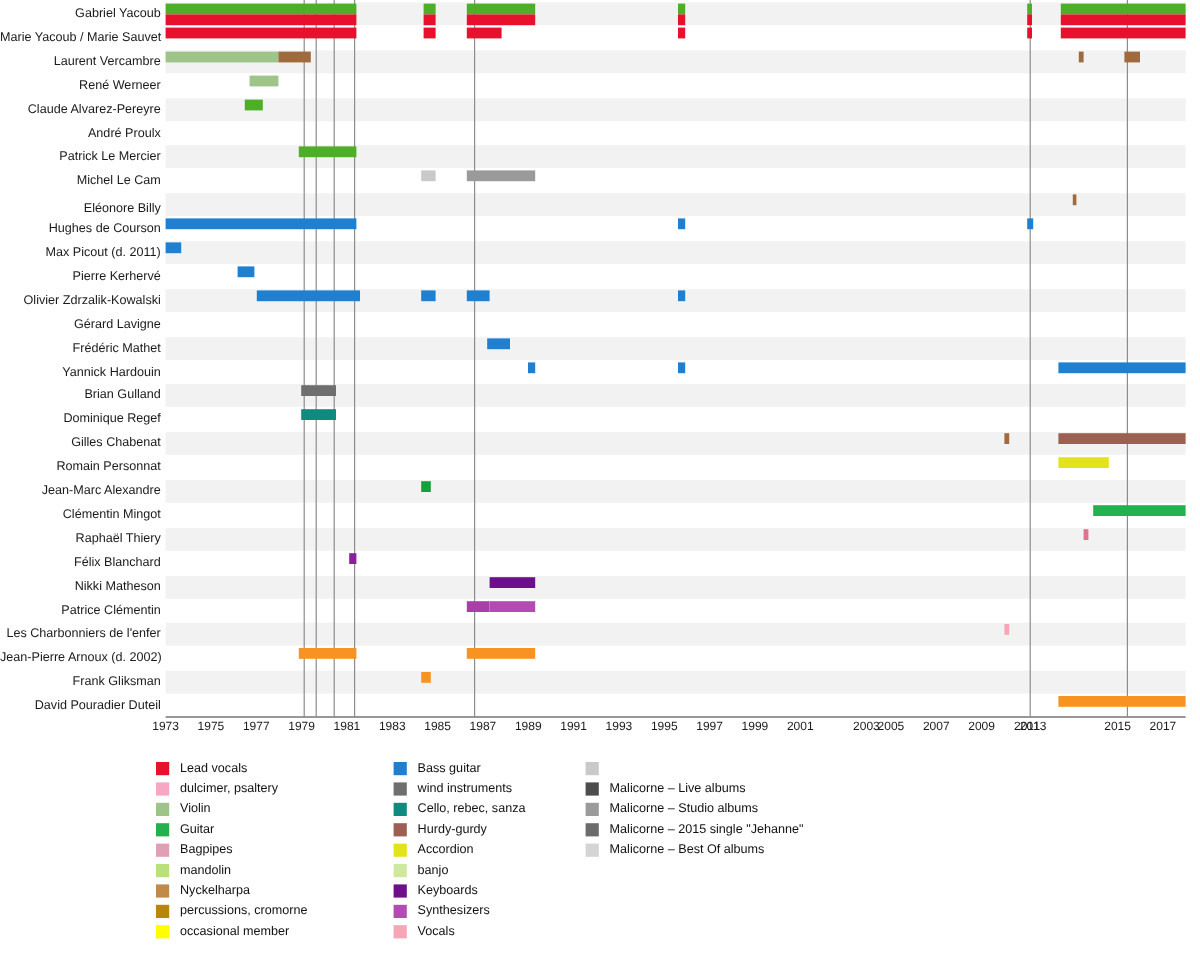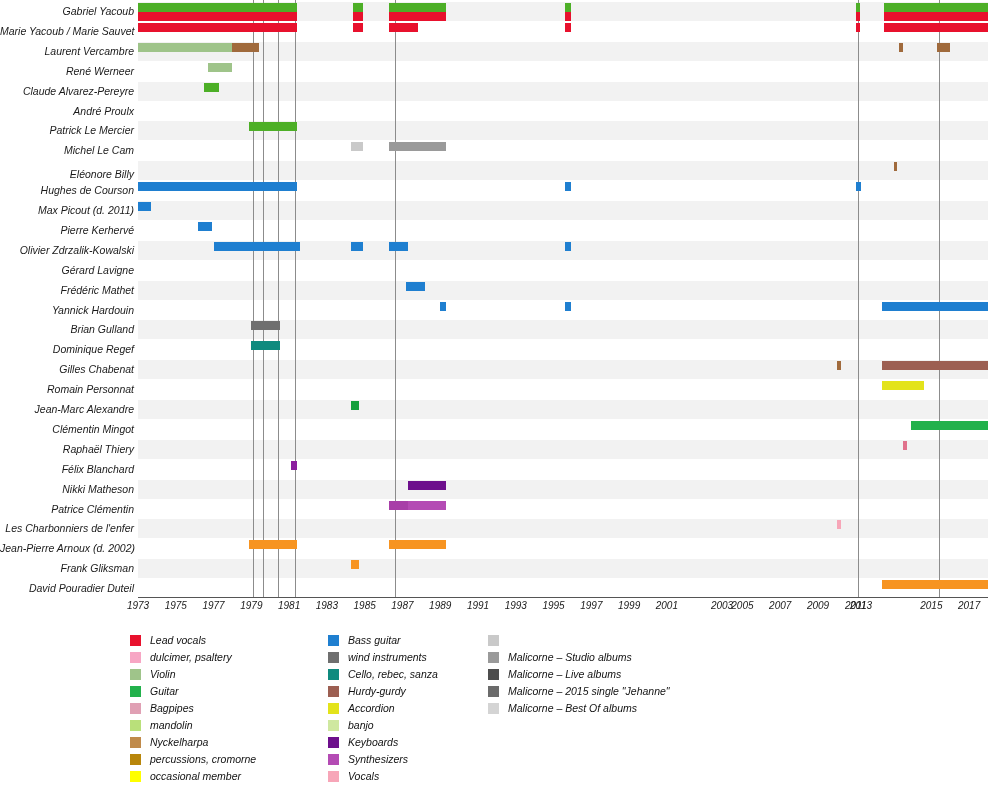--- a/index.html
+++ b/index.html
@@ -2,21 +2,21 @@
 <html><head>
 <meta charset="utf-8">
 <style>
   html,body{margin:0;padding:0;}
   body{
     width:1000px;height:795px;background:#ffffff;
     font-family:"Liberation Sans", sans-serif;
     font-size:11px;color:#111;
     -webkit-font-smoothing:antialiased;
   }
-  .wrap{position:relative;width:1000px;height:795px;overflow:hidden;font-style:italic;}
+  .wrap{position:relative;width:1000px;height:795px;overflow:hidden;}
 
   
   .chart{position:absolute;left:0;top:0;width:1000px;height:615px;}
   .rowlabels{position:absolute;left:0;top:0;width:138px;height:597px;}
   .rowlabel{
     position:absolute;right:4px;width:134px;text-align:right;
     font-size:10.5px;color:#1a1a1a;line-height:12px;white-space:nowrap;
   }
   .plot{position:absolute;left:138px;top:0;width:850px;height:597px;}
   .band{position:absolute;left:0;width:850px;height:19px;background:#f2f2f2;}
@@ -222,20 +222,20 @@
         <div class="litem"><span class="swatch" style="background: rgb(15, 138, 126);"></span><span class="ltext">Cello, rebec, sanza</span></div>
         <div class="litem"><span class="swatch" style="background: rgb(156, 95, 82);"></span><span class="ltext">Hurdy-gurdy</span></div>
         <div class="litem"><span class="swatch" style="background: rgb(227, 227, 27);"></span><span class="ltext">Accordion</span></div>
         <div class="litem"><span class="swatch" style="background: rgb(207, 232, 160);"></span><span class="ltext">banjo</span></div>
         <div class="litem"><span class="swatch" style="background: rgb(109, 15, 140);"></span><span class="ltext">Keyboards</span></div>
         <div class="litem"><span class="swatch" style="background: rgb(180, 75, 180);"></span><span class="ltext">Synthesizers</span></div>
         <div class="litem"><span class="swatch" style="background: rgb(247, 166, 184);"></span><span class="ltext">Vocals</span></div>
       </div>
     <div class="lcol c3" id="legend-col3">
         <div class="litem"><span class="swatch" style="background: rgb(201, 201, 201);"></span></div>
+        <div class="litem"><span class="swatch" style="background: rgb(77, 77, 77);"></span><span class="ltext">Malicorne – Live albums</span></div>
         <div class="litem"><span class="swatch" style="background: rgb(154, 154, 154);"></span><span class="ltext">Malicorne – Studio albums</span></div>
-        <div class="litem"><span class="swatch" style="background: rgb(77, 77, 77);"></span><span class="ltext">Malicorne – Live albums</span></div>
         <div class="litem"><span class="swatch" style="background: rgb(107, 107, 107);"></span><span class="ltext">Malicorne – 2015 single "Jehanne"</span></div>
         <div class="litem"><span class="swatch" style="background: rgb(212, 212, 212);"></span><span class="ltext">Malicorne – Best Of albums</span></div>
       </div>
   </div>
 
 </div>
 
 </body></html>

